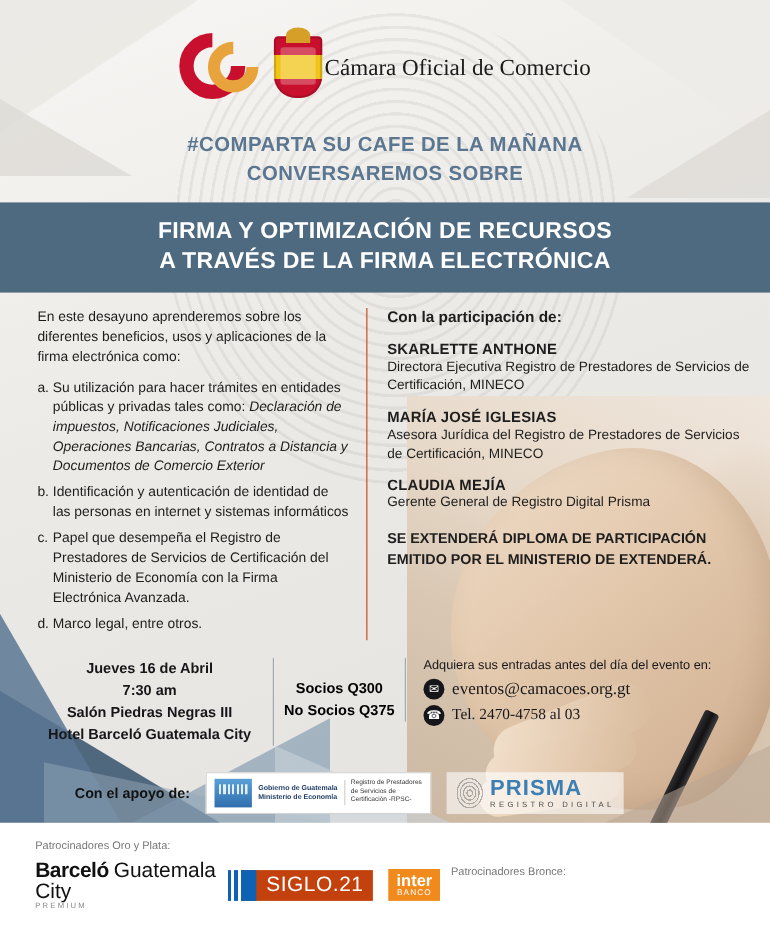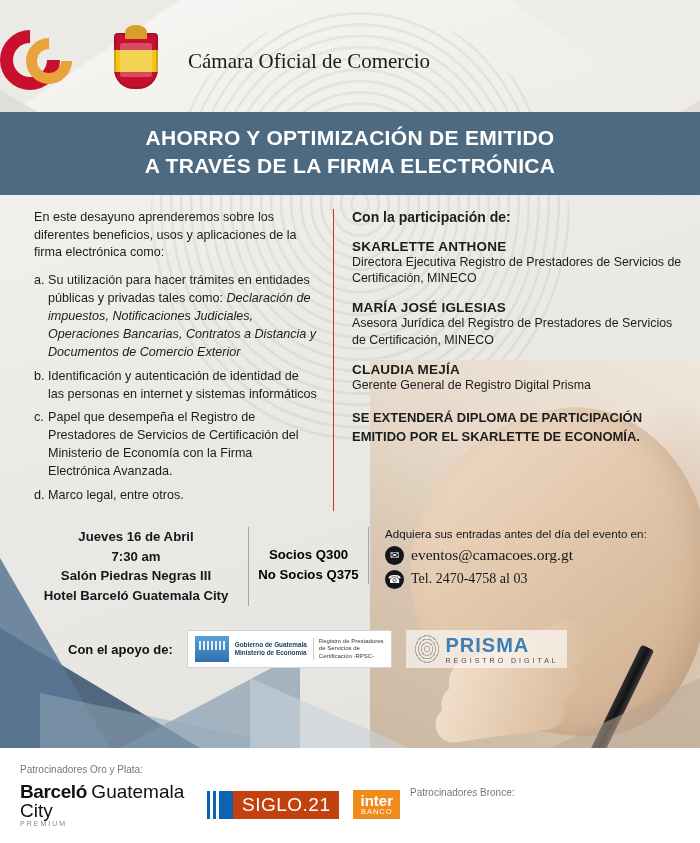--- a/index.html
+++ b/index.html
@@ -106,21 +106,22 @@
   .b3 { left:120px; bottom:95px; width:0; height:0; border-right:180px solid #6d8ba6; border-top:95px solid transparent; opacity:.55;}
   .b4 { left:40px; bottom:95px; width:0; height:0; border-left:260px solid #94a8b8; border-top:55px solid transparent; opacity:.5;}
   .b5 { left:250px; bottom:95px; width:0; height:0; border-left:160px solid #c9d2d8; border-top:70px solid transparent; opacity:.6;}
   .b6 { right:0; bottom:95px; width:0; height:0; border-right:150px solid #b9a693; border-top:70px solid transparent; opacity:.55;}
 
   
   .header {
     position: relative;
     display: flex;
     align-items: center;
-    gap: 30px;
+    justify-content: center;
+    gap: 2px;
     padding-top: 22px;
     height: 100px;
   }
   .logo-c {
     position: relative;
     width: 84px; height: 62px;
   }
   .arc-red, .arc-gold {
     position:absolute;
     border-radius: 50%;
@@ -320,21 +321,21 @@
     position: absolute;
     left: 0; bottom: 0;
     width: 700px; height: 95px;
     background: #ffffff;
     display: flex;
     align-items: center;
   }
   .spons-col { display:flex; flex-direction: column; justify-content:center; height: 100%; }
   .spons-title { font-size: 10px; color: #777; margin-bottom: 7px; }
   .spons-row { display:flex; align-items:center; gap: 14px; }
-  .sc-left { padding-left: 20px; width: 400px; }
+  .sc-left { padding-left: 32px; width: 400px; }
   .sc-right { padding-left: 10px; }
 
   .barcelo { line-height: 1; }
   .barcelo .b1t { font-size: 19px; font-weight: bold; color:#111; letter-spacing:-.4px;}
   .barcelo .b2t { font-size: 19px; color:#111; font-weight: normal;}
   .barcelo .b3t { font-size: 7px; color:#888; letter-spacing: 2px; }
 
   .siglo {
     background: #c2410c; color:#fff; font-weight:normal; font-size: 19px;
     padding: 3px 9px; letter-spacing:.5px; position:relative;
@@ -389,23 +390,27 @@
     <div class="logo-c">
       <div class="arc-red"></div>
       <div class="arc-gold"></div>
     </div>
     <div class="shield"></div>
     <div class="org-name">
       <div>Cámara Oficial de Comercio</div>
     </div>
   </div>
 
+  <div class="hashtag-block">
+    <div>#COMPARTA SU CAFE DE LA MAÑANA</div>
+    <div>CONVERSAREMOS SOBRE</div>
+  </div>
 
   <div class="title-band">
-    <span class="l2">AHORRO Y OPTIMIZACIÓN DE EMITIDO</span>
+    <span class="l2">FIRMA Y OPTIMIZACIÓN DE RECURSOS</span>
     <span class="l2">A TRAVÉS DE LA FIRMA ELECTRÓNICA</span>
   </div>
 
   <div class="body-wrap">
     <div class="col-left">
       <p>En este desayuno aprenderemos sobre los diferentes beneficios, usos  y aplicaciones de la firma electrónica como:</p>
       <ul class="list">
         <li>
           <span class="mk">a.</span>
           <span>Su utilización para hacer trámites en entidades públicas y privadas tales como: </span><span class="ital">Declaración de impuestos, Notificaciones Judiciales, Operaciones Bancarias, Contratos a Distancia y Documentos de Comercio Exterior</span>
@@ -436,21 +441,21 @@
         <div class="nm">MARÍA JOSÉ IGLESIAS</div>
         <div class="rl">Asesora Jurídica del Registro de Prestadores de Servicios de Certificación, MINECO</div>
       </div>
       <div class="speaker">
         <div class="nm">CLAUDIA MEJÍA</div>
         <div class="rl">Gerente General de Registro Digital Prisma</div>
       </div>
 
       <div class="diploma">
         <div>SE EXTENDERÁ DIPLOMA DE PARTICIPACIÓN</div>
-        <div>EMITIDO POR EL SKARLETTE DE ECONOMÍA.</div>
+        <div>EMITIDO POR EL MINISTERIO DE EXTENDERÁ.</div>
       </div>
     </div>
   </div>
 
   <div class="info-strip">
     <div class="when">
       <div>Jueves 16 de Abril</div>
       <div>7:30 am</div>
       <div>Salón Piedras Negras III</div>
       <div>Hotel Barceló Guatemala City</div>

